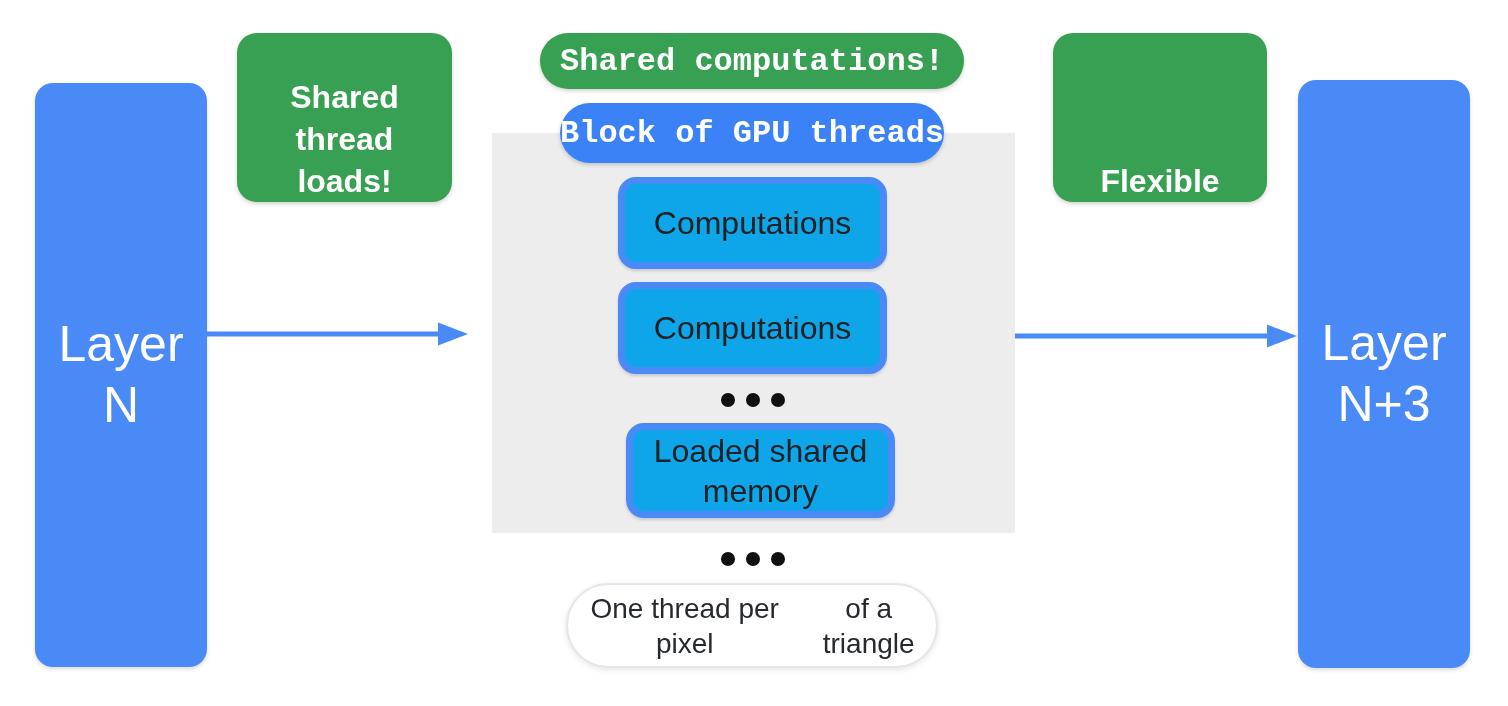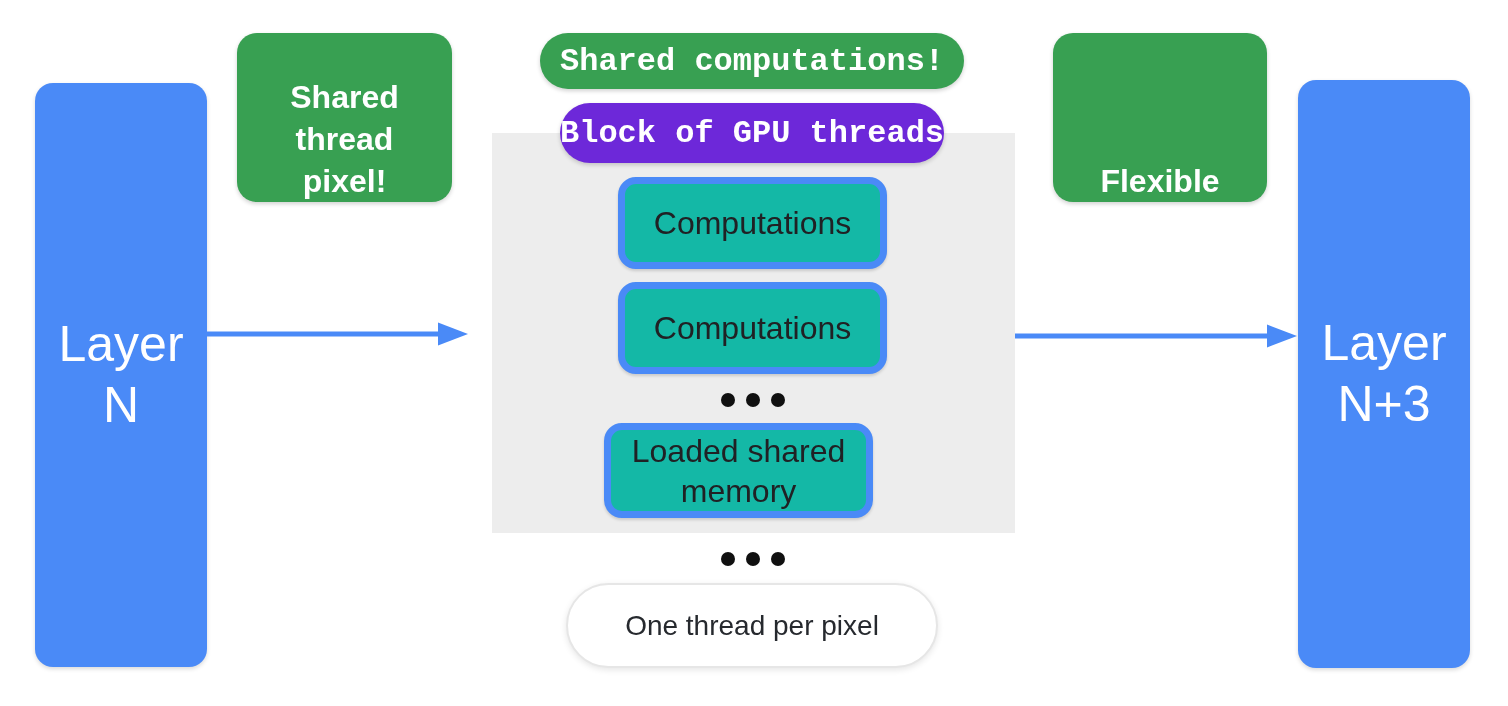--- a/index.html
+++ b/index.html
@@ -61,50 +61,50 @@
     justify-content: center;
     color: #ffffff;
     font-size: 32px;
     font-weight: 700;
     white-space: nowrap;
     box-shadow: 0 2px 4px rgba(0,0,0,0.18);
     z-index: 3;
     font-family: Liberation Mono, monospace;
   }
   .pill-green { left: 540px; top: 33px;  width: 424px; height: 56px; border-radius: 28px; background: #38A052; }
-  .pill-blue  { left: 560px; top: 103px; width: 384px; height: 60px; border-radius: 30px; background: #6d28d9; text-align: right; }
+  .pill-blue  { left: 560px; top: 103px; width: 384px; height: 60px; border-radius: 30px; background: #3b82f6; text-align: right; }
 
   
   .gpu-block {
     position: absolute;
     left: 492px; top: 133px;
     width: 523px; height: 400px;
     background: #EDEDED;
     z-index: 1;
   }
 
   .comp-box {
     position: absolute;
-    background: #14b8a6;
+    background: #0ea5e9;
     border: 7px solid #4A8AF7;
     border-radius: 18px;
     color: #202124;
     font-size: 32px;
     line-height: 40px;
     display: flex;
     flex-direction: column;
     align-items: center;
     justify-content: center;
     text-align: center;
     z-index: 2;
     box-shadow: 0 2px 3px rgba(0,0,0,0.15);
   }
   .comp-1 { left: 618px; top: 177px; width: 269px; height: 92px; }
   .comp-2 { left: 618px; top: 282px; width: 269px; height: 92px; }
-  .comp-3 { left: 604px; top: 423px; width: 269px; height: 95px; }
+  .comp-3 { left: 626px; top: 423px; width: 269px; height: 95px; }
 
   
   .dots {
     position: absolute;
     left: 618px;
     width: 269px;
     display: flex;
     justify-content: center;
     gap: 11px;
     z-index: 2;
@@ -152,21 +152,21 @@
   </div>
 
   <div class="layer-box layer-right">
     <div>Layer</div>
     <div>N+3</div>
   </div>
 
   <div class="callout callout-left">
     <div>Shared</div>
     <div>thread</div>
-    <div>pixel!</div>
+    <div>loads!</div>
   </div>
 
   <div class="pill pill-green">Shared computations!</div>
 
   <div class="pill pill-blue">Block of GPU threads</div>
 
   <div class="gpu-block"></div>
 
   <div class="comp-box comp-1">Computations</div>
   <div class="comp-box comp-2">Computations</div>
@@ -180,20 +180,21 @@
   <div class="comp-box comp-3">Loaded shared memory</div>
 
   <div class="dots dots-outer">
     <span class="dot"></span>
     <span class="dot"></span>
     <span class="dot"></span>
   </div>
 
   <div class="footnote-pill">
     <div>One thread per pixel</div>
+    <div>of a triangle</div>
   </div>
 
   <div class="callout callout-right">
     <div>Flexible</div>
   </div>
 
   <svg class="flow-arrow arrow-left" width="262" height="24" viewBox="0 0 262 24">
     <line x1="0" y1="12" x2="234" y2="12" stroke="#4A8AF7" stroke-width="5"></line>
     <polygon points="232,0.5 262,12 232,23.5" fill="#4A8AF7"></polygon>
   </svg>

